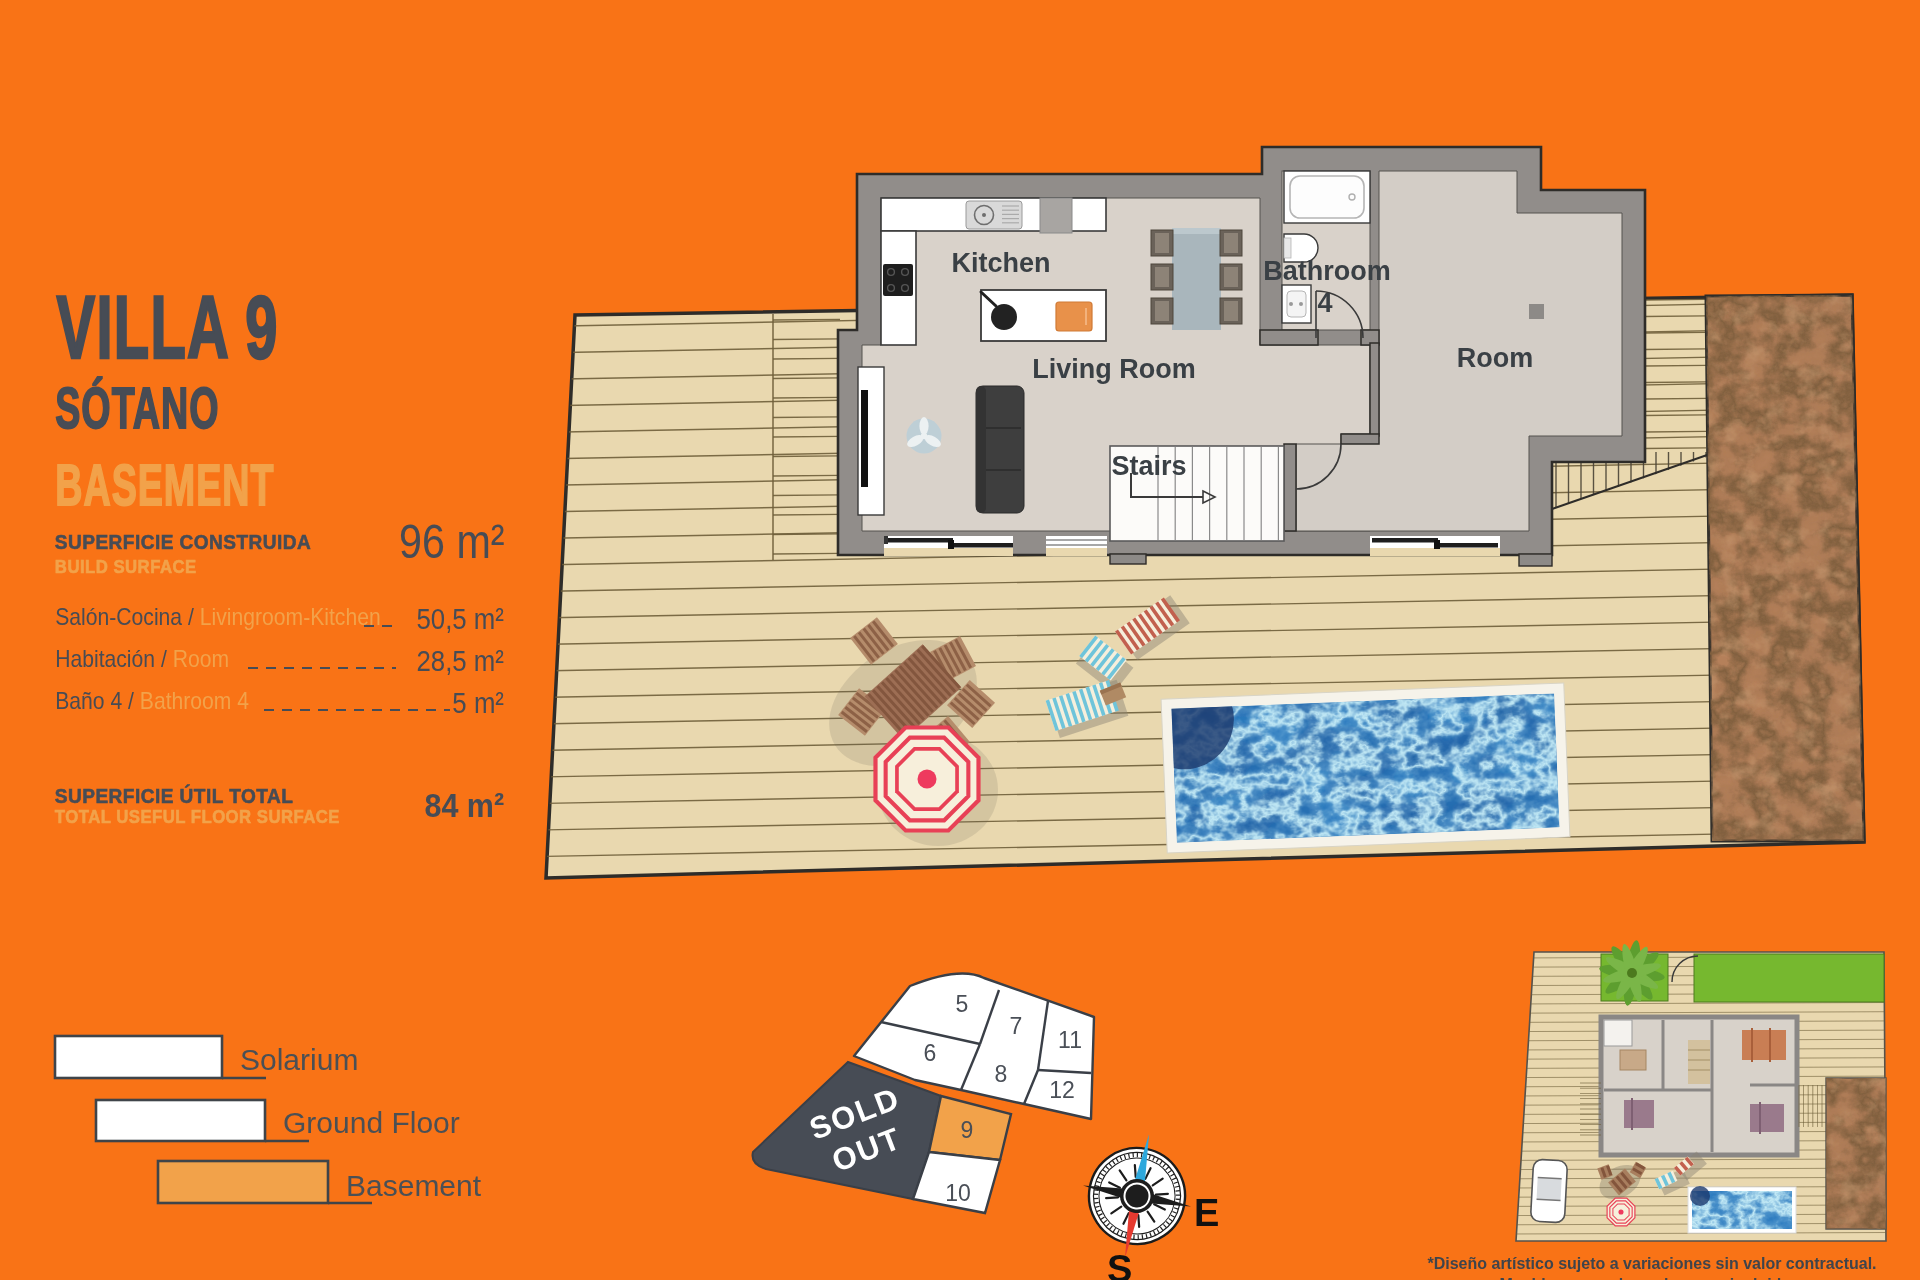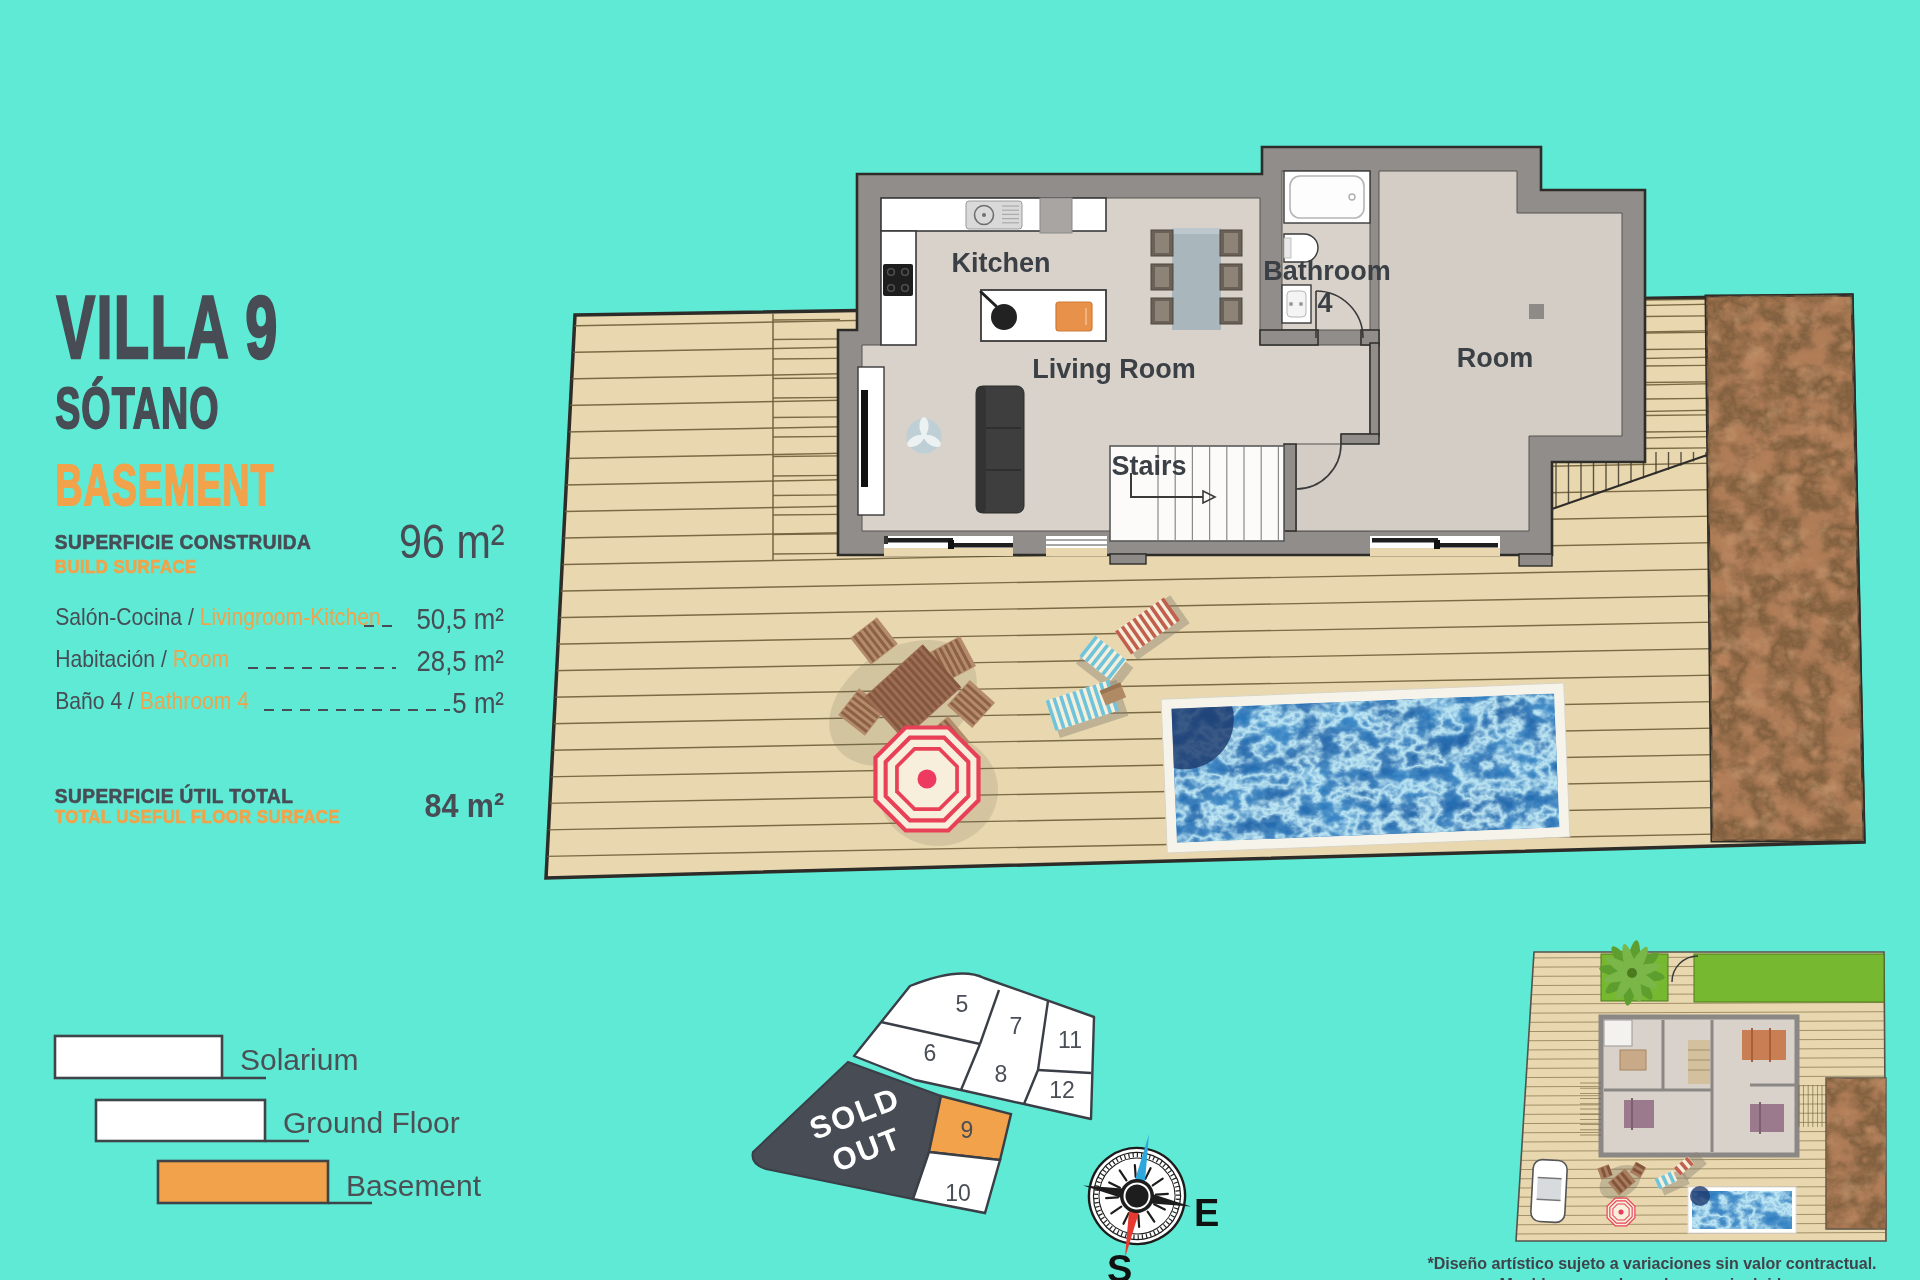--- a/index.html
+++ b/index.html
@@ -1,17 +1,17 @@
 <!DOCTYPE html>
 <html><head>
 <meta charset="utf-8">
 <style>
   html,body { margin:0; padding:0; background:#ffffff; }
   * { font-family: "Liberation Sans", sans-serif; }
-  .page { position:relative; width:1920px; height:1280px; background:#5eead4; overflow:hidden; }
+  .page { position:relative; width:1920px; height:1280px; background:#f97316; overflow:hidden; }
 </style>
 </head>
 <body>
 <div class="page">
 <svg width="1920" height="1280" viewBox="0 0 1920 1280" xmlns="http://www.w3.org/2000/svg">
 <defs>
   <filter id="waterweb" x="0" y="0" width="100%" height="100%">
     <feTurbulence type="fractalNoise" baseFrequency="0.05 0.065" numOctaves="4" seed="11" result="n"></feTurbulence>
     <feColorMatrix in="n" type="luminanceToAlpha" result="la"></feColorMatrix>
     <feComponentTransfer in="la" result="web">

